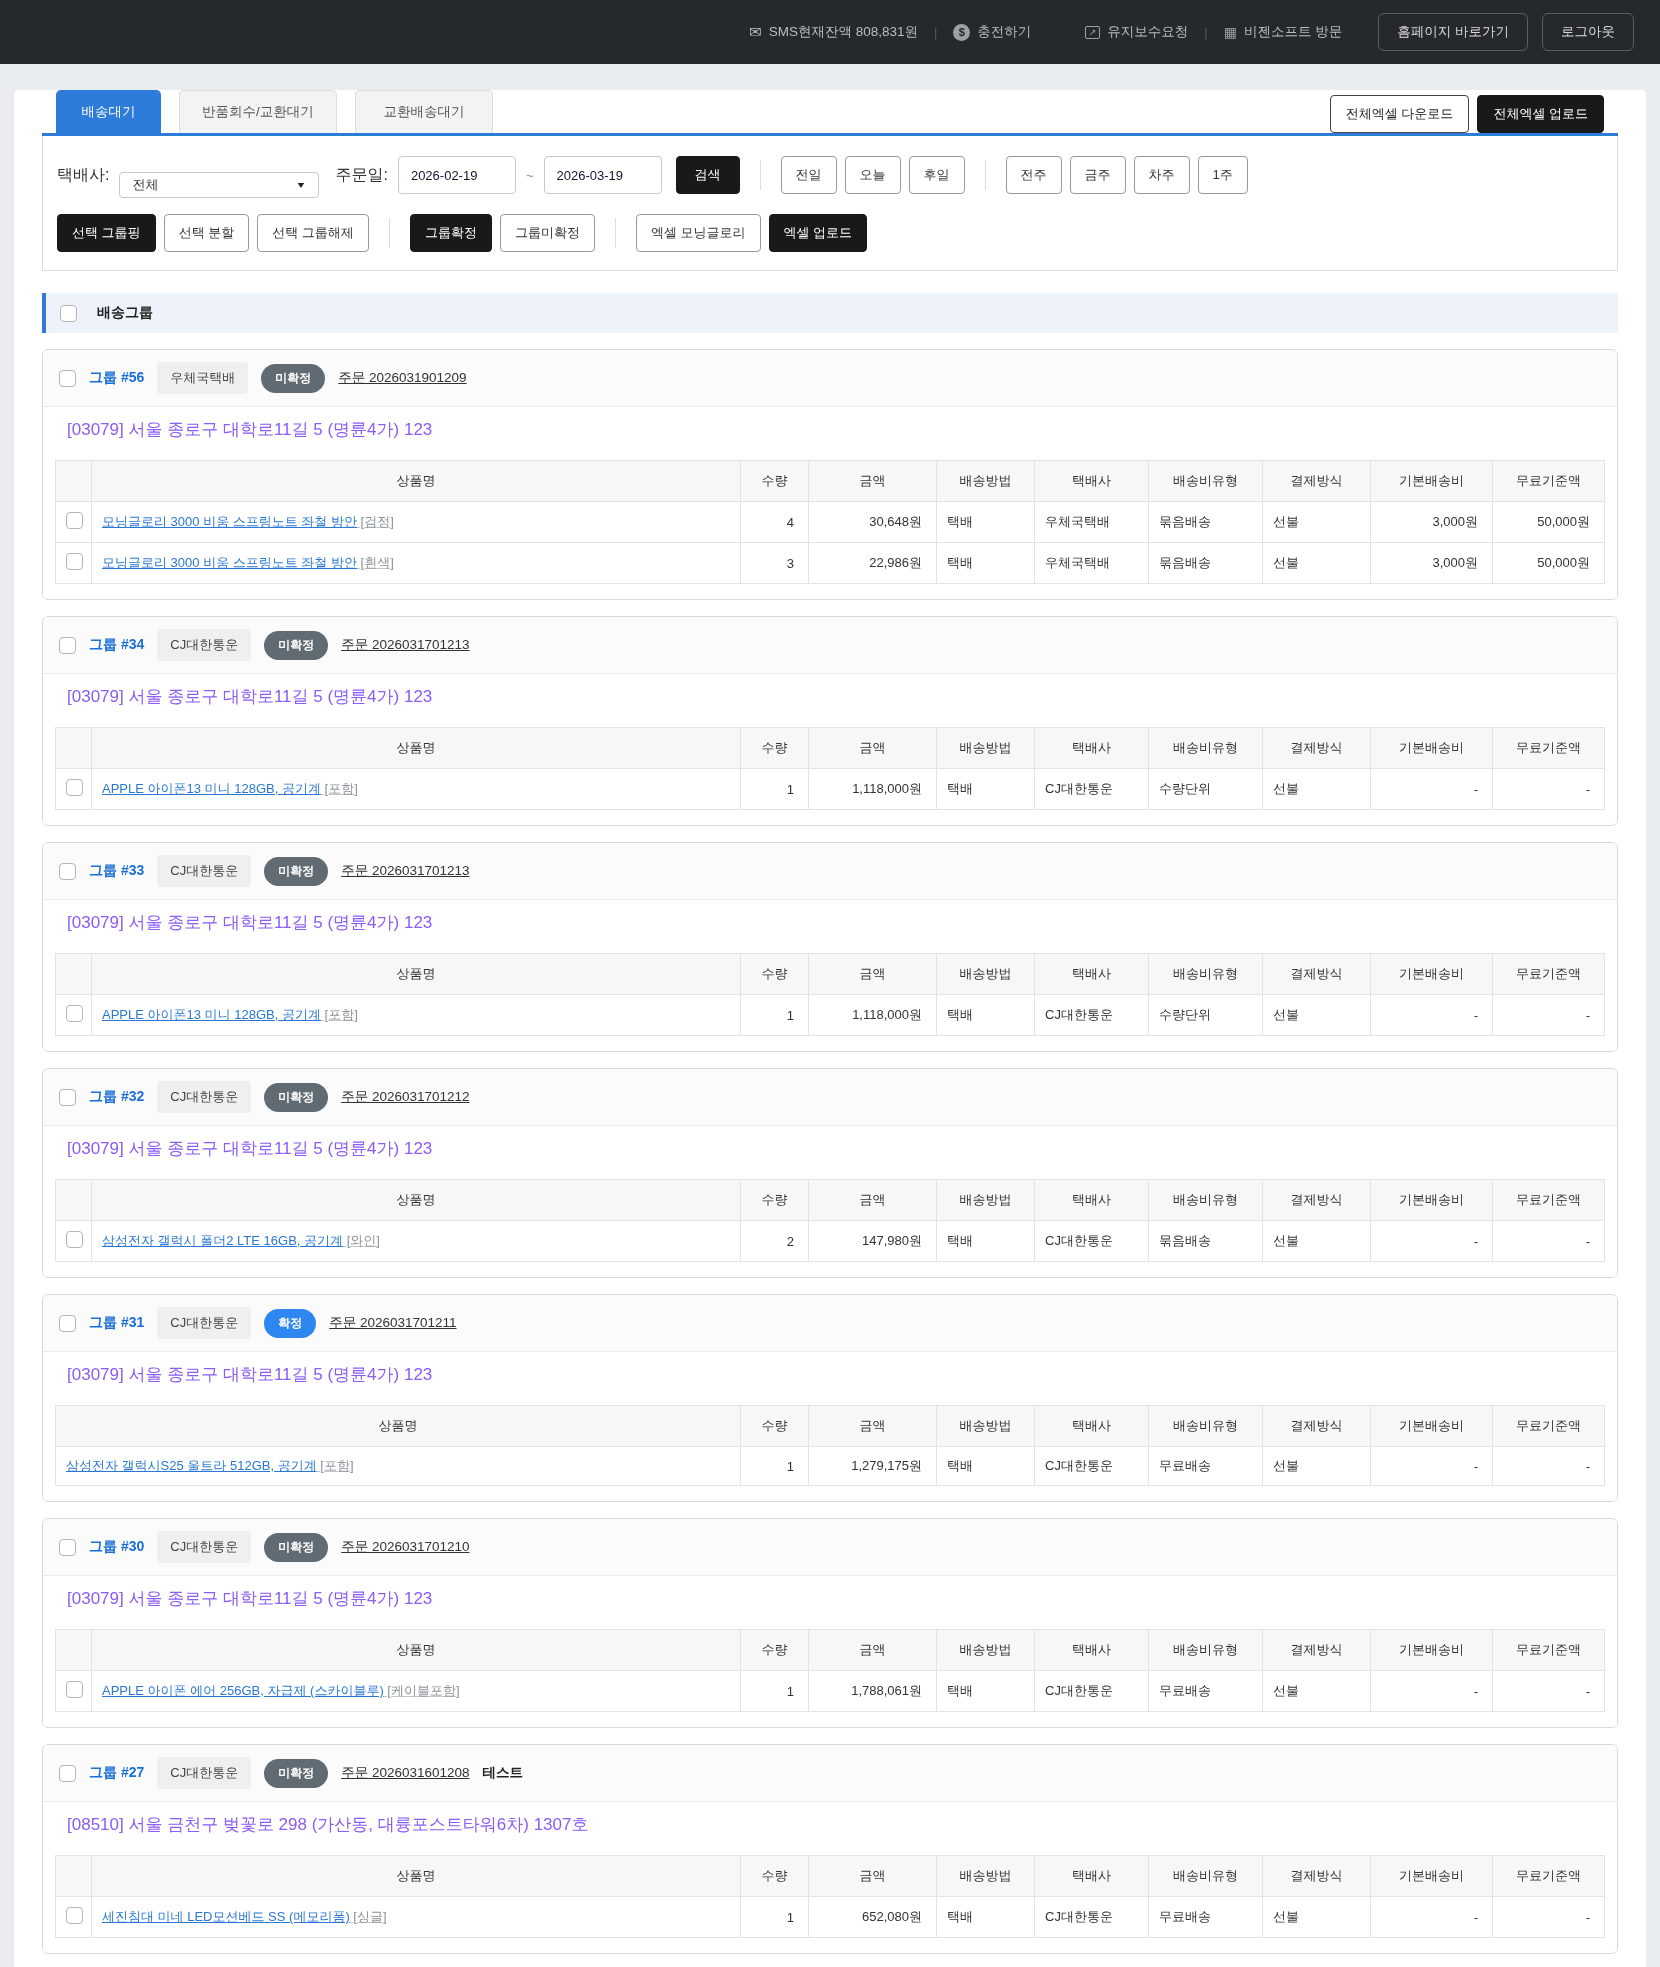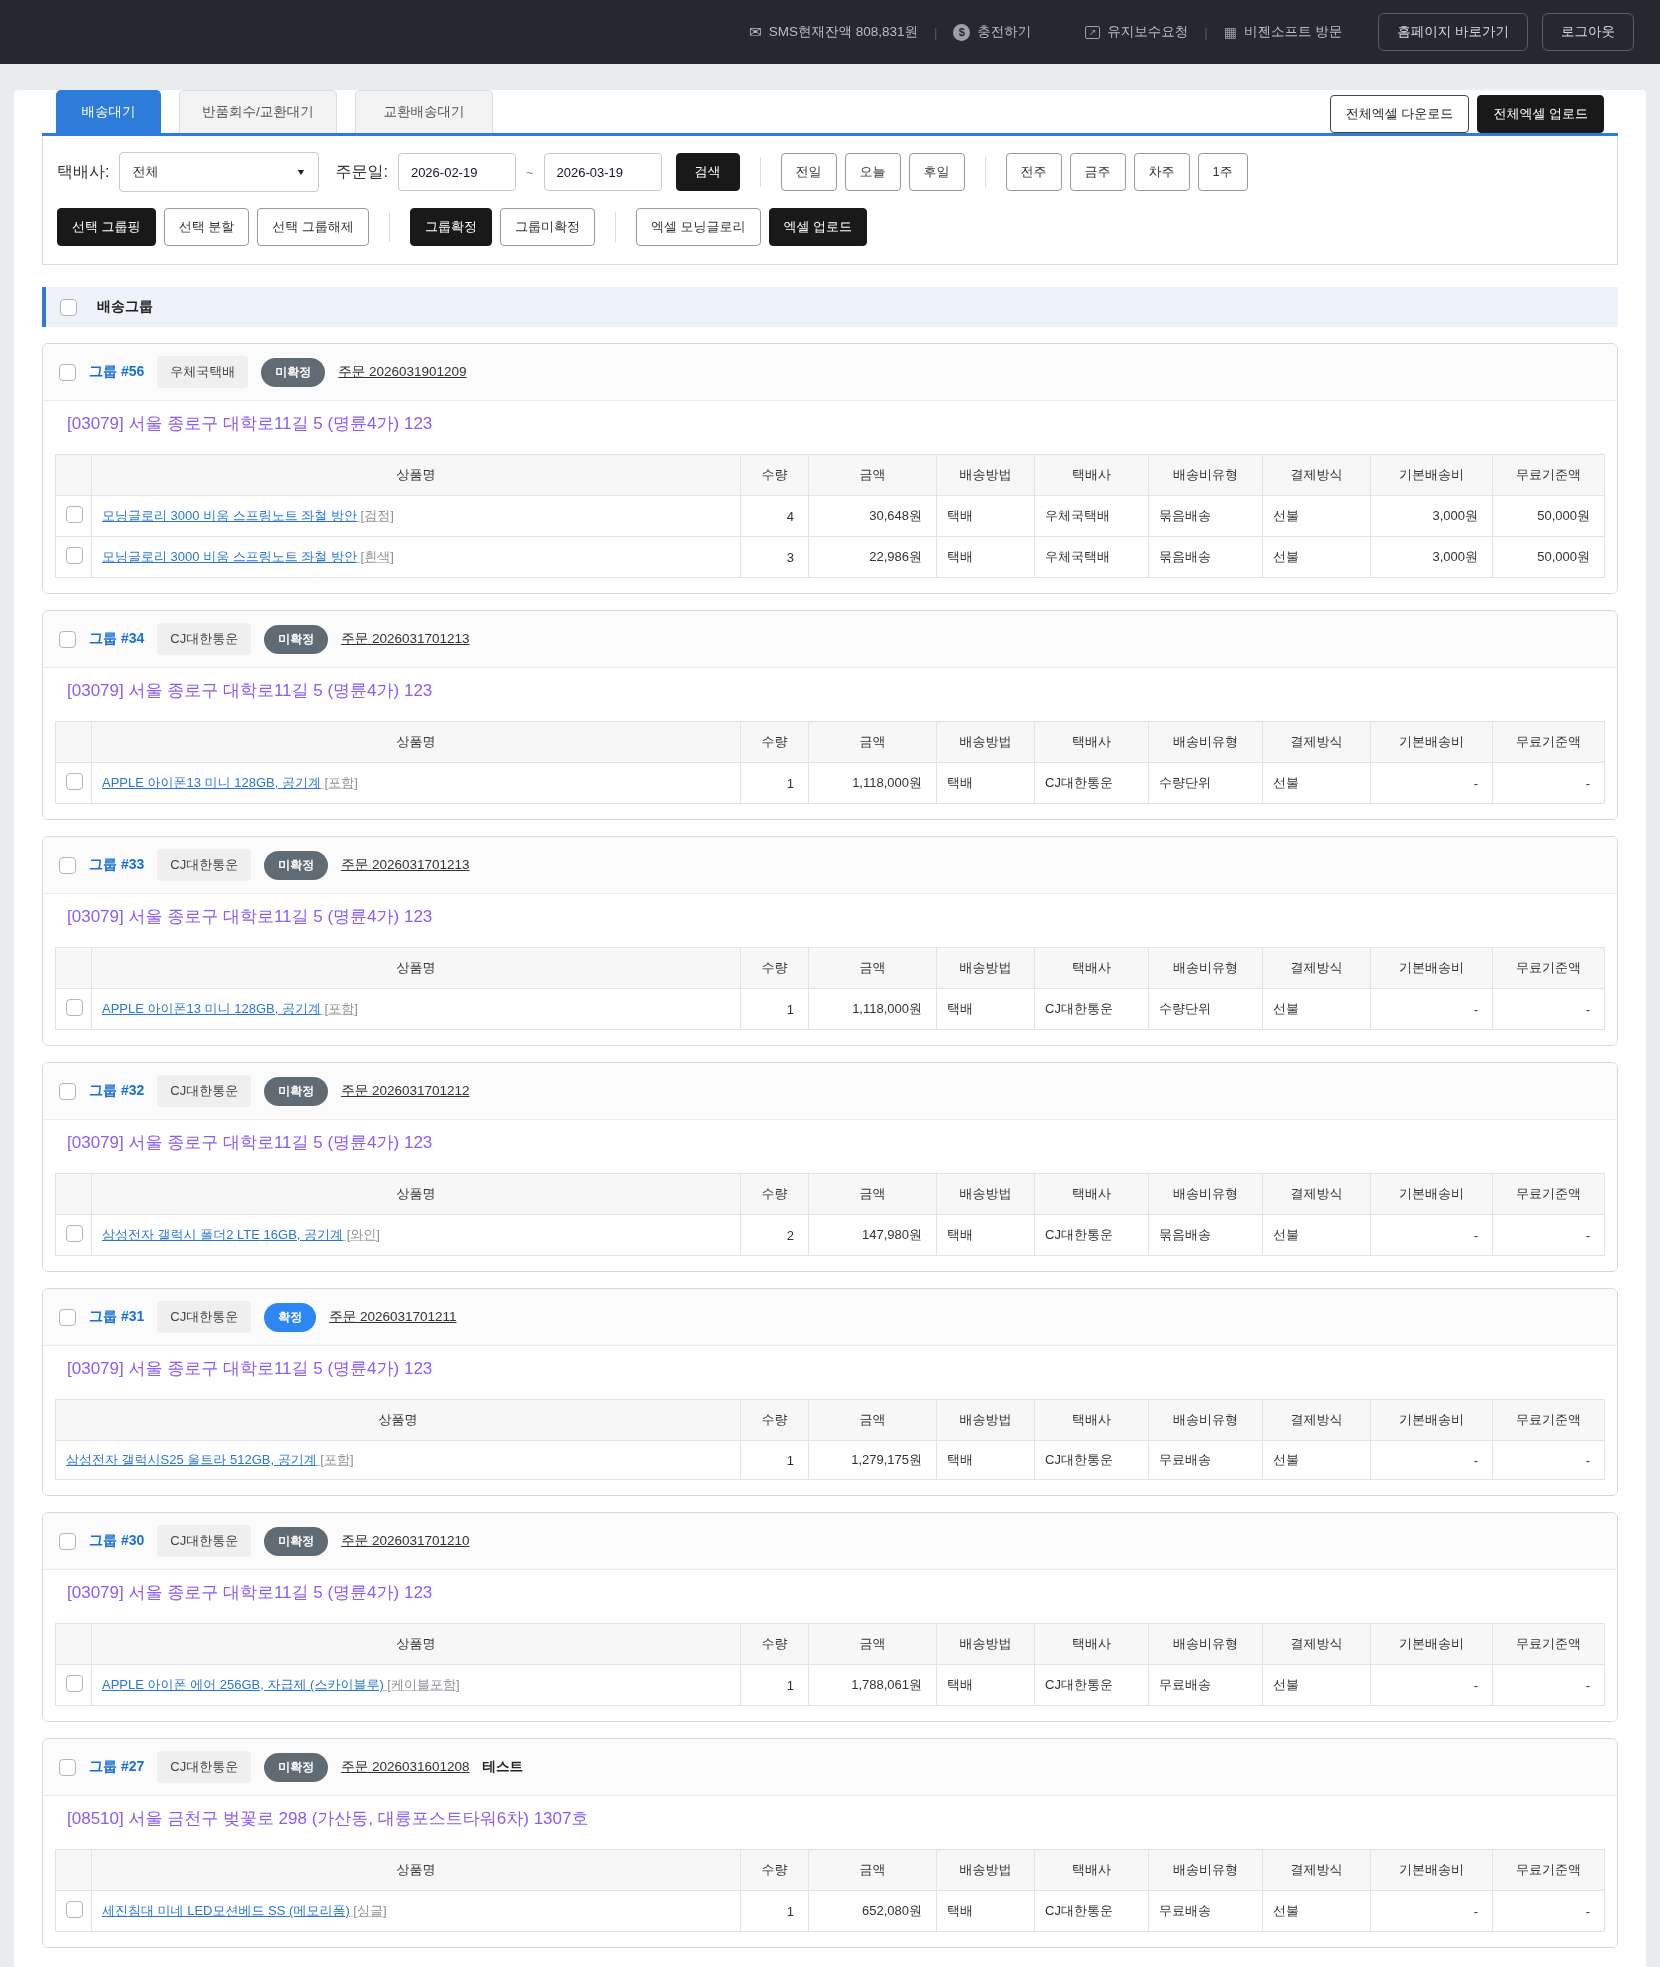--- a/index.html
+++ b/index.html
@@ -57,22 +57,22 @@
   .tabs-actions { margin-left:auto; display:flex; gap:8px; }
   .btn { font-family:inherit; font-size:13px; border-radius:4px; cursor:pointer; padding:9px 15px; }
   .btn-outline-dark { background:#fff; border:1px solid #444; color:#222; }
   .btn-dark { background:#191919; border:1px solid #191919; color:#fff; }
   .btn-light { background:#fff; border:1px solid #999; color:#333; }
   
   .filter-panel { border:1px solid #dcdcdc; border-top:none; padding:16px 14px 18px; }
   .filter-row { display:flex; align-items:center; gap:8px; }
   .filter-label { font-size:16px; color:#333; margin-right:2px; }
   .sel {
-    width:200px; height:40px; border:1px solid #c9c9c9; border-radius:4px; background:#fff;
-    display:flex; align-items:center; justify-content:space-between; padding:0 12px; cursor:pointer;
+    width:200px; height:26px; border:1px solid #c9c9c9; border-radius:4px; background:#fff;
+    display:flex; align-items:center; justify-content:space-between; padding:0 12px; cursor:pointer;margin-top:20px;
   }
   .sel .chev { font-size:11px; color:#222; transform:scaleY(.8); }
   .date-input {
     width:118px; height:38px; border:1px solid #c9c9c9; border-radius:4px;
     font-family:inherit; font-size:13px; padding:0 12px; color:#0f172a;
   }
   .tilde { color:#888; margin:0 2px; }
   .vdiv { width:1px; height:30px; background:#ddd; margin:0 12px; display:inline-block; }
   .btn-sm { padding:9px 14px; }
   .actions-row { display:flex; align-items:center; gap:8px; margin-top:16px; }

